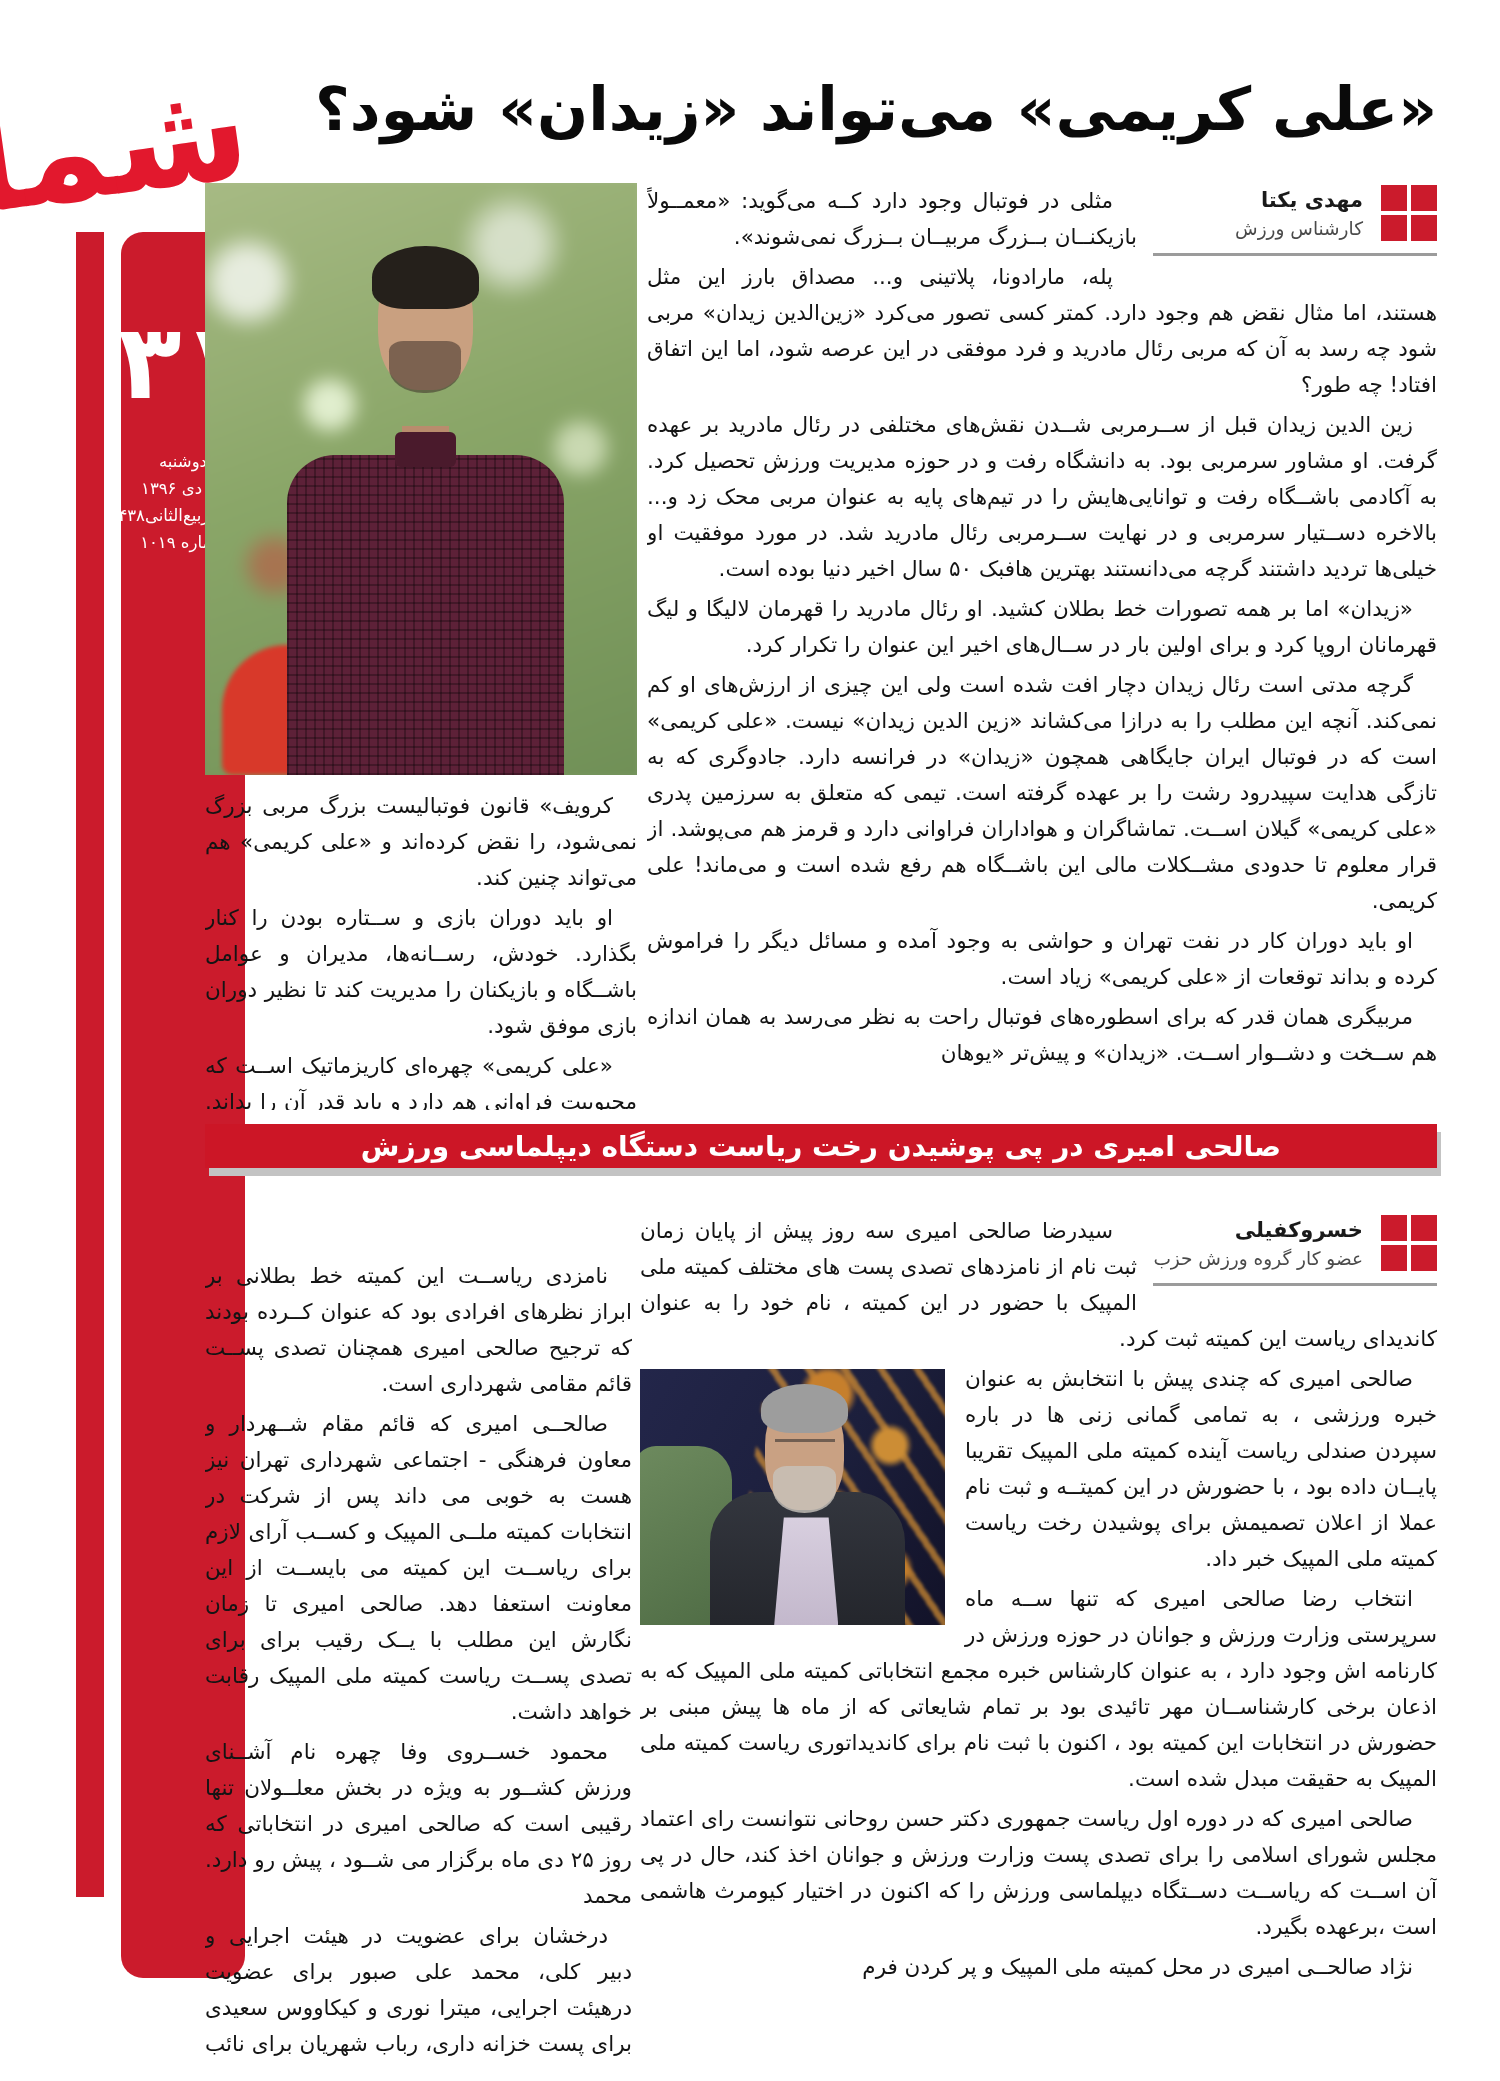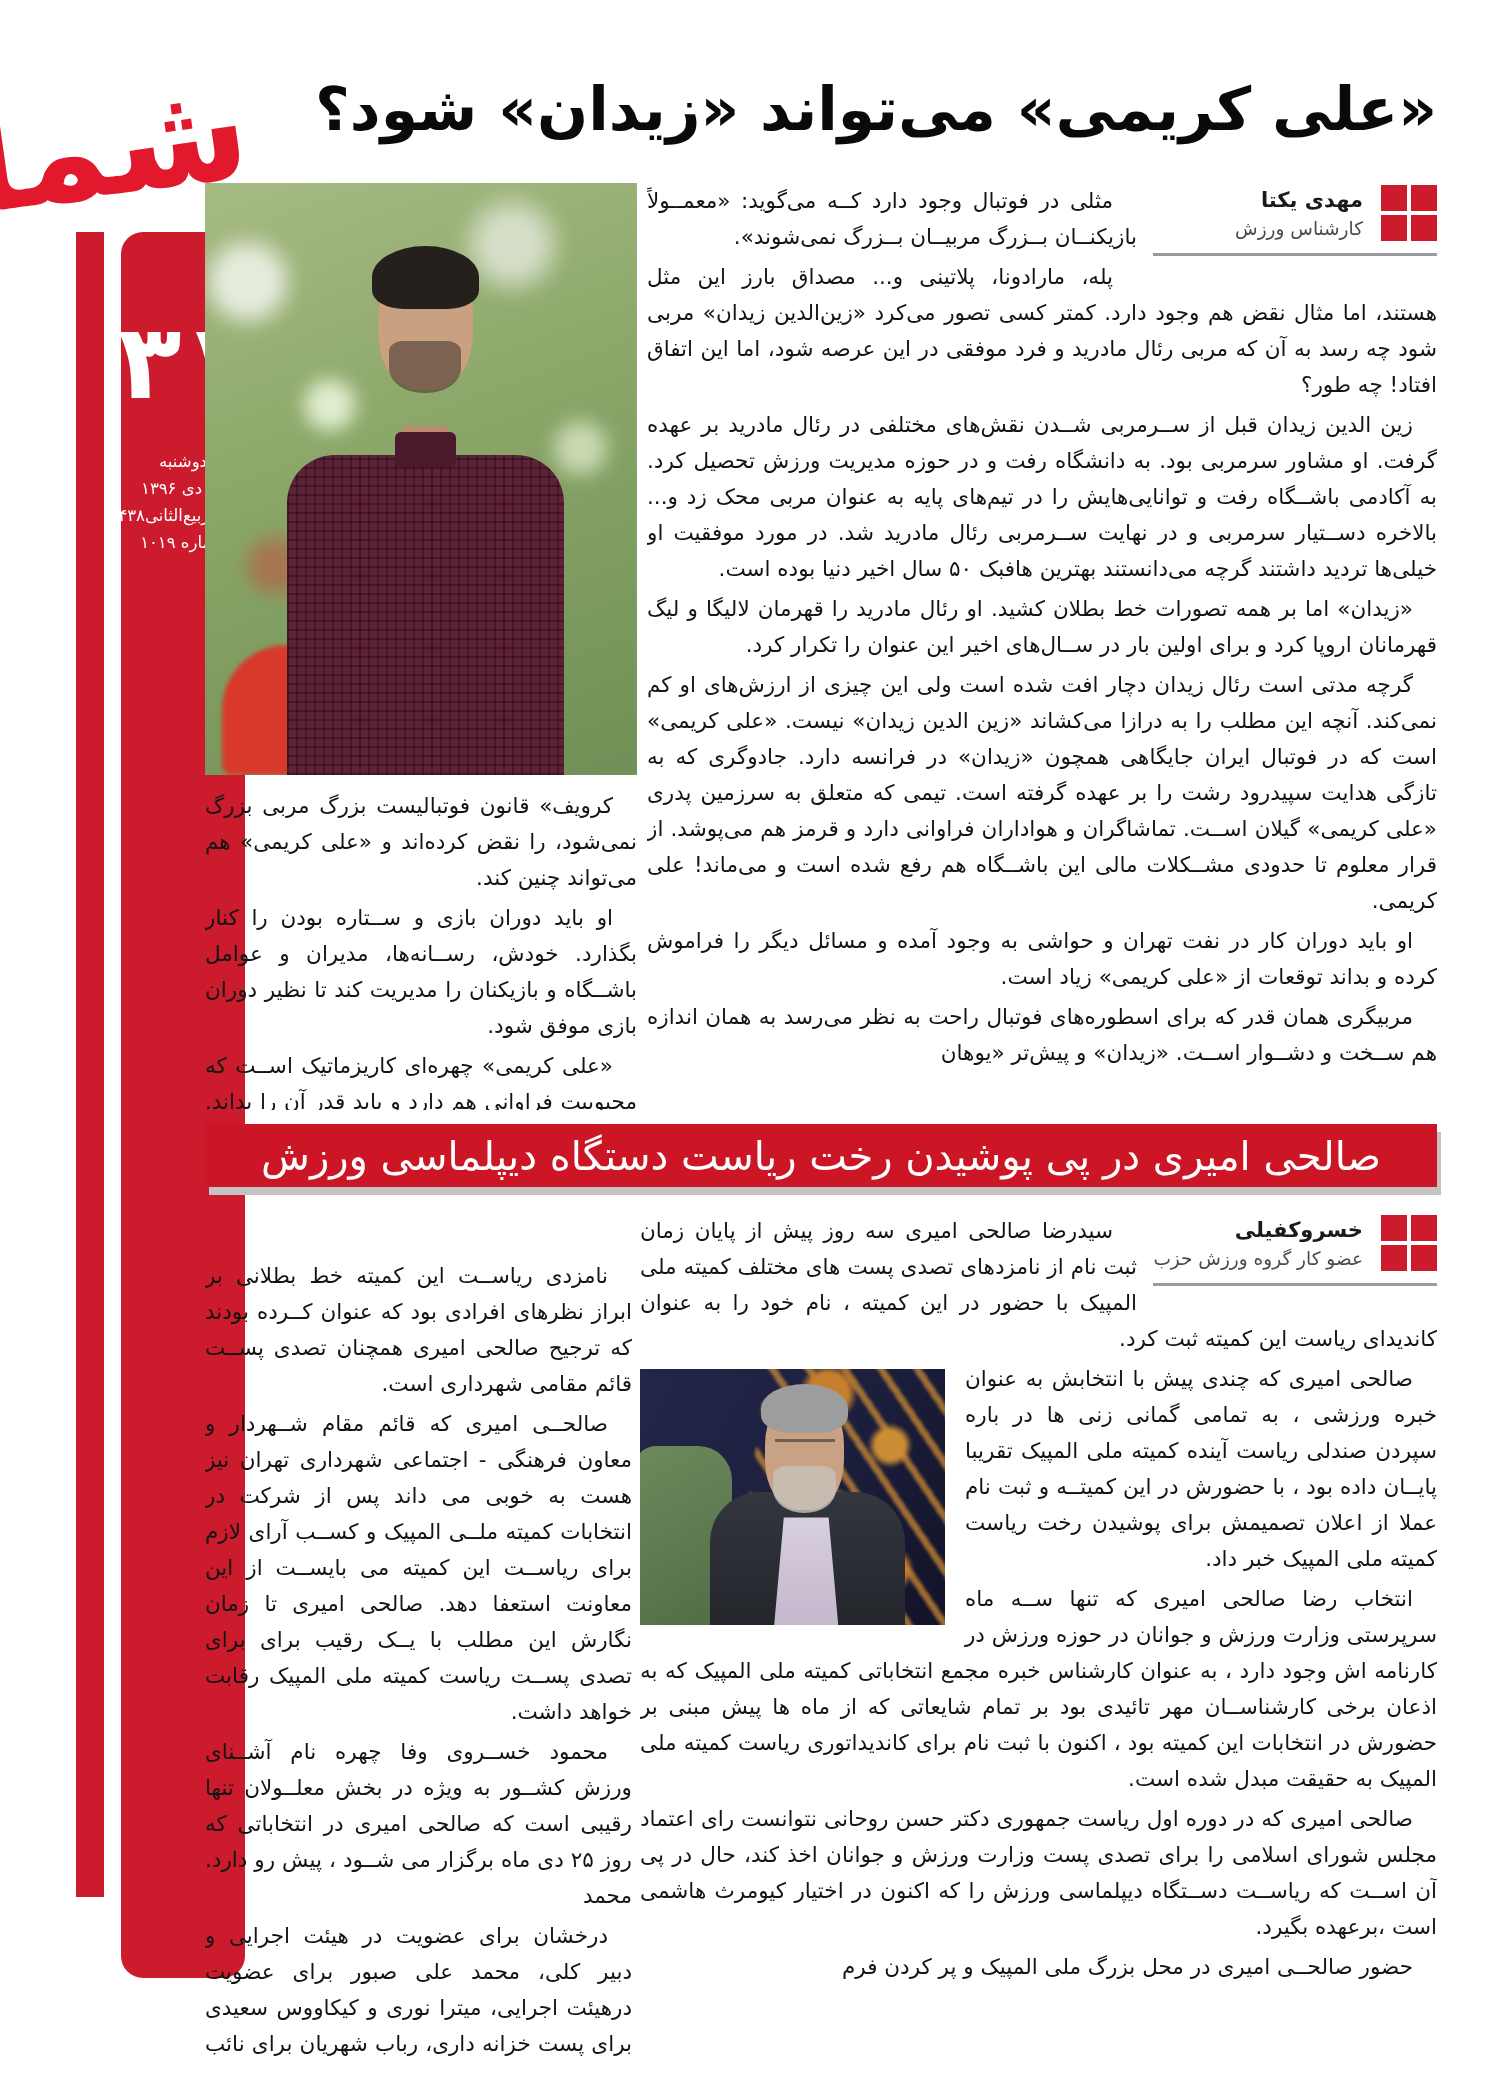--- a/index.html
+++ b/index.html
@@ -67,24 +67,24 @@
              background:#4a1a2c; border-radius:6px;}
   .p1-neck{position:absolute; bottom:53%; left:45.5%; width:11%; height:6%; background:#b98c6d;}
   .p1-head{position:absolute; top:12%; left:40%; width:22%; height:23%;
            background:#c9a080; border-radius:46% 46% 42% 42%;}
   .p1-hair{position:absolute; top:-6%; left:-6%; width:112%; height:46%;
            background:#25201b; border-radius:50% 50% 30% 30%;}
   .p1-beard{position:absolute; bottom:-2%; left:12%; width:76%; height:38%;
             background:rgba(60,48,40,.55); border-radius:20% 20% 48% 48%;}
 
   
-  .banner{position:absolute; left:205px; top:1124px; width:1232px; height:63px;
+  .banner{position:absolute; left:205px; top:1124px; width:1232px; height:44px;
           background:var(--banner-red); color:#ffffff; direction:rtl;
           display:flex; align-items:center; justify-content:center;
-          font-size:40px; font-weight:normal; box-shadow:4px 8px 0 #c3c3c3;}
+          font-size:28px; font-weight:bold; box-shadow:4px 8px 0 #c3c3c3;}
 
   
   .a2-right{position:absolute; right:63px; top:1213px; width:797px; height:848px; overflow:hidden;}
   .a2-left{position:absolute; left:205px; top:1258px; width:427px; height:808px; overflow:hidden;}
 
   
   .photo2{float:left; width:305px; height:256px; margin:8px 20px 8px 0;
           position:relative; overflow:hidden;
           background:linear-gradient(120deg,#23264a 0%, #1c1f3c 55%, #121228 100%);}
   .p2-pattern{position:absolute; top:-10%; right:-6%; width:70%; height:120%;
@@ -192,21 +192,21 @@
       <div class="p2-shirtv"></div>
       <div class="p2-head">
         <div class="p2-hair"></div>
         <div class="p2-beard"></div>
         <div class="p2-glasses"></div>
       </div>
     </div>
     <p>صالحی امیری که چندی پیش با انتخابش به عنوان خبره ورزشی ، به تمامی گمانی زنی ها در باره سپردن صندلی ریاست آینده کمیته ملی المپیک تقریبا پایــان داده بود ، با حضورش در این کمیتــه و ثبت نام عملا از اعلان تصمیمش برای پوشیدن رخت ریاست کمیته ملی المپیک خبر داد.</p>
     <p>انتخاب رضا صالحی امیری که تنها ســه ماه سرپرستی وزارت ورزش و جوانان در حوزه ورزش در کارنامه اش وجود دارد ، به عنوان کارشناس خبره مجمع انتخاباتی کمیته ملی المپیک که به اذعان برخی کارشناســان مهر تائیدی بود بر تمام شایعاتی که از ماه ها پیش مبنی بر حضورش در انتخابات این کمیته بود ، اکنون با ثبت نام برای کاندیداتوری ریاست کمیته ملی المپیک به حقیقت مبدل شده است.</p>
     <p>صالحی امیری که در دوره اول ریاست جمهوری دکتر حسن روحانی نتوانست رای اعتماد مجلس شورای اسلامی را برای تصدی پست وزارت ورزش و جوانان اخذ کند، حال در پی آن اســت که ریاســت دســتگاه دیپلماسی ورزش را که اکنون در اختیار کیومرث هاشمی است ،برعهده بگیرد.</p>
-    <p>حضور صالحــی امیری در محل بزرگ ملی المپیک و پر کردن فرم</p>
+    <p>نژاد صالحــی امیری در محل کمیته ملی المپیک و پر کردن فرم</p>
   </div>
 
   <div class="a2-left bodytext">
     <p>نامزدی ریاســت این کمیته خط بطلانی بر ابراز نظرهای افرادی بود که عنوان کــرده بودند که ترجیح صالحی امیری همچنان تصدی پســت قائم مقامی شهرداری است.</p>
     <p>صالحــی امیری که قائم مقام شــهردار و معاون فرهنگی - اجتماعی شهرداری تهران نیز هست به خوبی می داند پس از شرکت در انتخابات کمیته ملــی المپیک و کســب آرای لازم برای ریاســت این کمیته می بایســت از این معاونت استعفا دهد. صالحی امیری تا زمان نگارش این مطلب با یــک رقیب برای برای تصدی پســت ریاست کمیته ملی المپیک رقابت خواهد داشت.</p>
     <p>محمود خســروی وفا چهره نام آشــنای ورزش کشــور به ویژه در بخش معلــولان تنها رقیبی است که صالحی امیری در انتخاباتی که روز ۲۵ دی ماه برگزار می شــود ، پیش رو دارد.  محمد</p>
     <p>درخشان برای عضویت در هیئت اجرایی و دبیر کلی، محمد علی صبور برای عضویت درهیئت اجرایی، میترا نوری و کیکاووس سعیدی برای پست خزانه داری، رباب شهریان برای نائب رئیسی، سید عبدی افتخاری، مجید کیهانی و علیرضا رحیمی برای عضویت در هیئت اجرایی، محمود خســروی وفا برای ریاســت و نائب رئیسی کمیته ملی المپیک، مهدی علی نژاد برای پســت دبیر کلی و خزانــه داری، صادق فرجی برای دبیر کلی و عضویت در هیئت اجرایی، زهرا اینچه درگاهی برای عضویت در هیئت اجرایی، فضل اله باقر زاده برای نائب رئیسی و عضویت در هیات اجرایی، هاشم اسکندری برای نائب رئیسی، مهدی تاج برای عضویت در هیئت اجرایی افرادی هستند که تا زمان نگارش این مطلب برای انتخابات کمیته ملی المپیک ثبت نام کرده اند</p>
   </div>
 
 </div>

